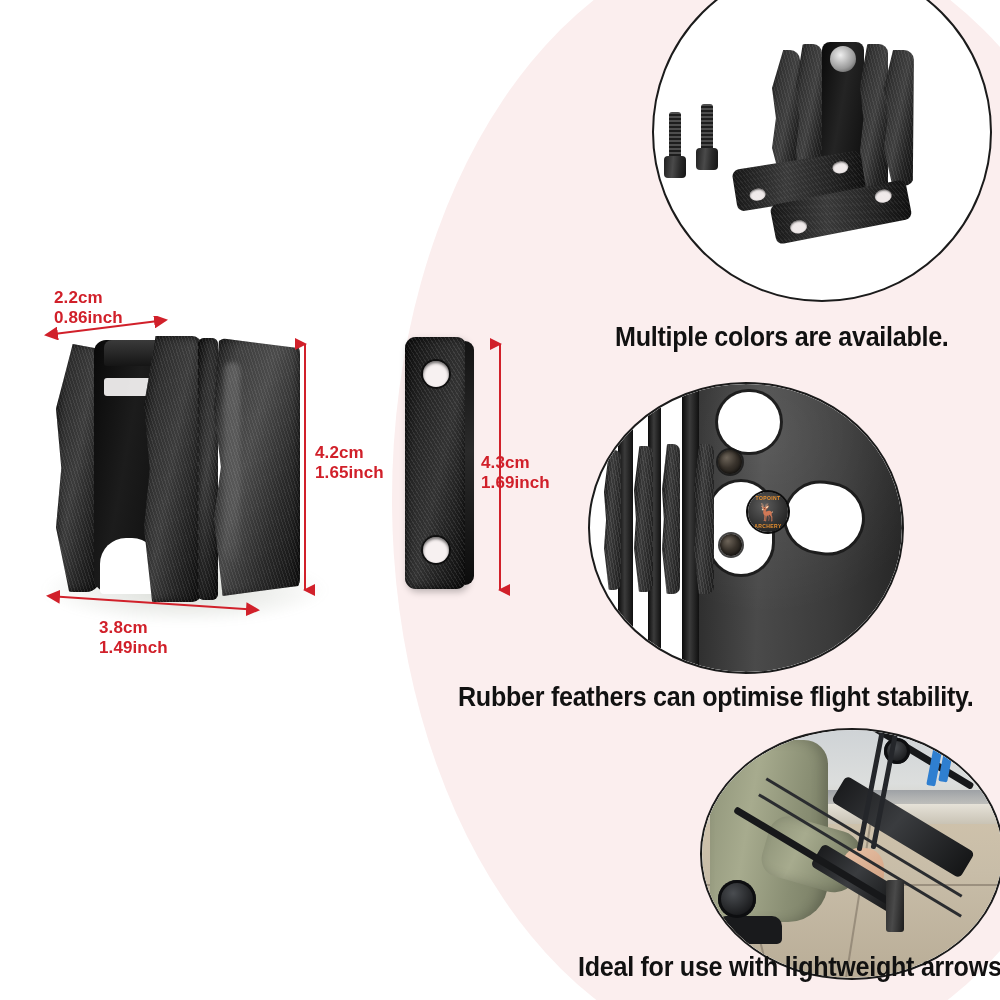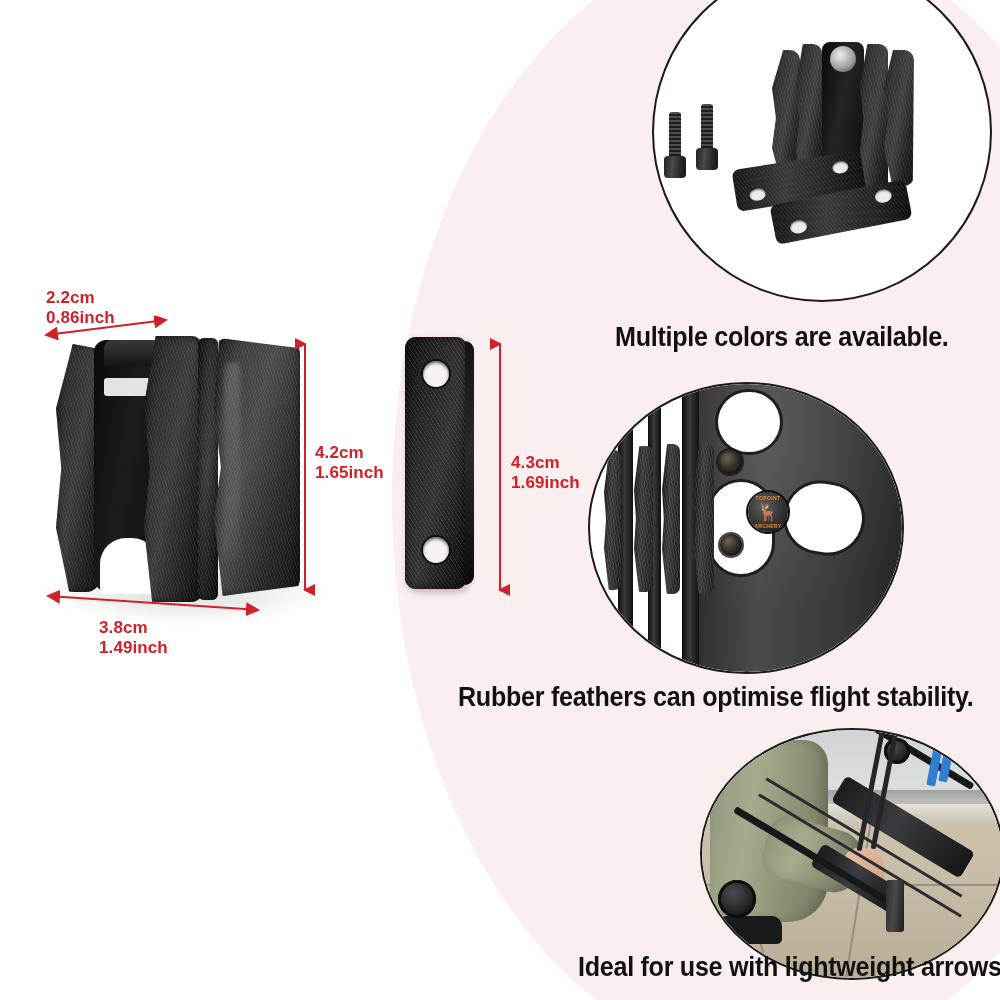--- a/index.html
+++ b/index.html
@@ -268,21 +268,21 @@
     <div class="vb-fin tex" style="left:166px; top:6px; width:86px; height:258px;
          border-radius: 14px 16px 18px 10px;
          background: linear-gradient(105deg,#181818 0%,#3e3e3e 18%,#4b4b4b 42%,#2a2a2a 70%,#0f0f0f 100%);
          clip-path: polygon(6% 0%, 100% 4%, 100% 96%, 10% 100%, 0% 70%, 8% 50%, 0% 28%);"></div>
 
     <div style="position:absolute; left:176px; top:30px; width:16px; height:200px;
          background: linear-gradient(180deg, rgba(255,255,255,.16), rgba(255,255,255,.03));
          border-radius:8px; filter: blur(2px);"></div>
   </div>
 
-  <div class="dim" style="left:46px; top:288px;">
+  <div class="dim" style="left:54px; top:288px;">
     <span>2.2cm</span>
     <span class="l2">0.86inch</span>
   </div>
   <svg class="dim-arrow" style="left:38px; top:316px;" width="140" height="24">
     <defs>
       <marker id="ahR" markerWidth="7" markerHeight="7" refX="6" refY="3.5" orient="auto">
         <path d="M0,0 L7,3.5 L0,7 z" fill="#d1202a"></path>
       </marker>
       <marker id="ahL" markerWidth="7" markerHeight="7" refX="1" refY="3.5" orient="auto">
         <path d="M7,0 L0,3.5 L7,7 z" fill="#d1202a"></path>
@@ -318,21 +318,21 @@
   <div class="plate" style="left:405px; top:337px; width:62px; height:252px;">
     <div class="plate-body"></div>
     <div class="plate-edge"></div>
     <div class="plate-hole" style="left:18px; top:24px; width:26px; height:26px;"></div>
     <div class="plate-hole" style="left:18px; top:200px; width:26px; height:26px;"></div>
   </div>
 
   <svg class="dim-arrow" style="left:490px; top:336px;" width="20" height="262">
     <line x1="10" y1="8" x2="10" y2="254" stroke="#d1202a" stroke-width="2" marker-start="url(#avU)" marker-end="url(#avD)"></line>
   </svg>
-  <div class="dim" style="left:511px; top:453px;">
+  <div class="dim" style="left:481px; top:453px;">
     <span>4.3cm</span>
     <span class="l2">1.69inch</span>
   </div>
 
   <div class="photo-circle" style="left:652px; top:-38px; width:336px; height:336px;">
     <div class="photo-inner">
 
       <div class="kit-stab" style="left:118px; top:78px; width:142px; height:150px;">
         <div class="ks-f" style="left:0; top:8px; width:28px; height:136px; border-radius:10px;
              clip-path: polygon(40% 0%,100% 0%,100% 100%,36% 100%,0% 72%,14% 50%,0% 28%);"></div>

